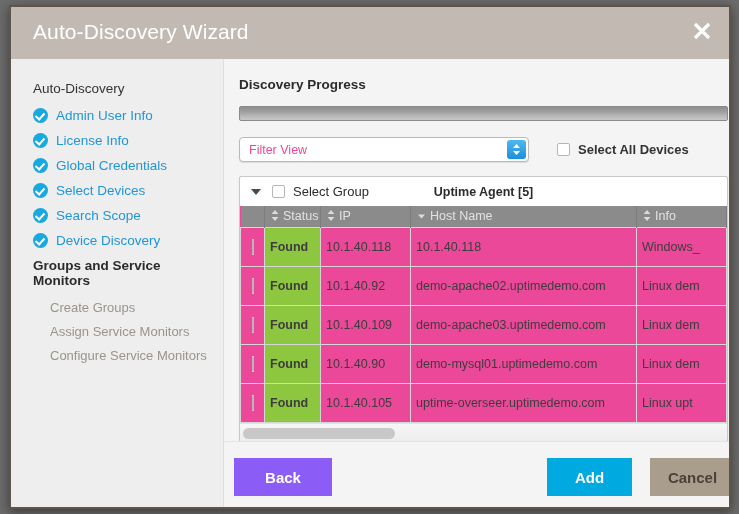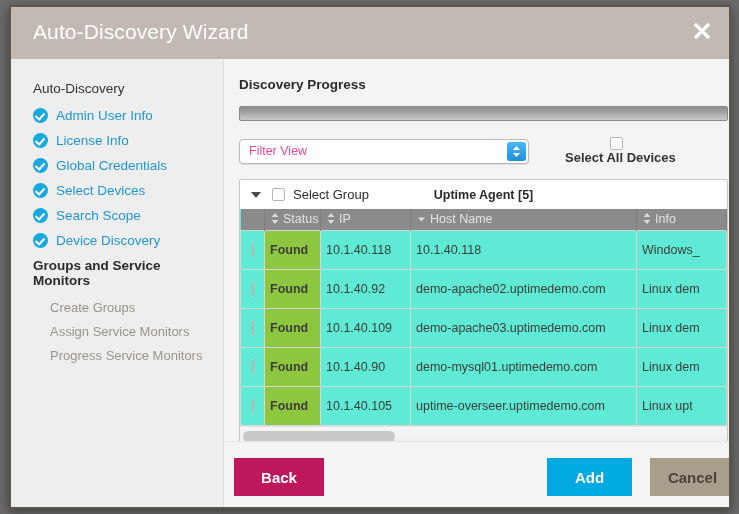--- a/index.html
+++ b/index.html
@@ -143,39 +143,38 @@
     border-radius: 3px;
     background: linear-gradient(to bottom, #4db9f0, #1b8fdc);
     display: flex; align-items: center; justify-content: center;
   }
   #filter-arrow svg { display: block; }
   #selall-wrap {
     display: flex;
     align-items: center;
     margin-left: 28px;
     cursor: pointer;
-    flex-direction: column;
   }
   .cbx {
     width: 13px; height: 13px;
     border: 1px solid #b6b6b6;
     border-radius: 2px;
     background: #ffffff;
     flex: 0 0 13px;
   }
   #selall-label {
     font-size: 13px;
     color: #333333;
     margin-left: 8px;
     font-weight: bold;
   }
   
   #table-panel {
     border: 1px solid #c9c9c9;
-    background: #5eead4;
+    background: #ec4899;
     border-radius: 2px;
     box-shadow: 0 1px 2px rgba(0,0,0,.08);
     overflow: hidden;
   }
   #group-header {
     height: 29px;
     display: flex;
     align-items: center;
     background: #ffffff;
     position: relative;
@@ -299,21 +298,21 @@
     position: absolute;
     top: 16px;
     height: 38px;
     border: none;
     color: #ffffff;
     font-size: 15px;
     font-weight: bold;
     cursor: pointer;
     font-family: "Liberation Sans", sans-serif;
   }
-  #back-btn  { left: 10px;  width: 90px; background: #be185d; }
+  #back-btn  { left: 10px;  width: 98px; background: #8b5cf6; }
   #add-btn   { right: 113px; width: 85px; background: #00a9e0; }
   #cancel-btn{ right: 10px; width: 85px; background: #a99e8c; color: #4a4138; }
 </style>
 </head>
 <body>
 
 <div id="modal">
 
   <div id="titlebar">
     <div id="title-text">Auto-Discovery Wizard</div>
@@ -351,21 +350,21 @@
       </div>
       <div class="nav-item">
         <span class="nav-check"></span>
         <span class="nav-label">Device Discovery</span>
       </div>
 
       <div class="sub-group">
         <div class="sec-head bold">Groups and Service Monitors</div>
         <div class="sub-item">Create Groups</div>
         <div class="sub-item">Assign Service Monitors</div>
-        <div class="sub-item">Progress Service Monitors</div>
+        <div class="sub-item">Configure Service Monitors</div>
       </div>
     </div>
 
     <div id="main">
 
       <div id="progress-label">Discovery Progress</div>
       <div id="progress-bar"></div>
 
       <div id="controls-row">
         <div id="filter-select">

